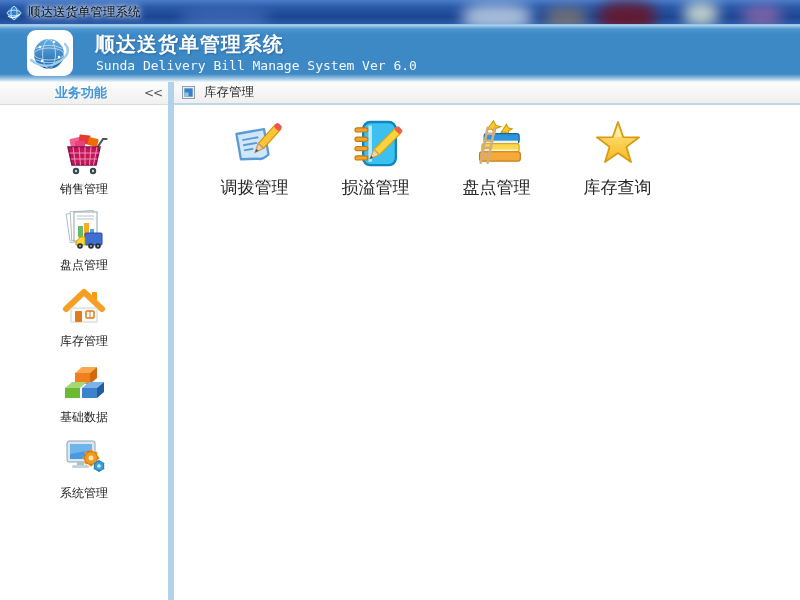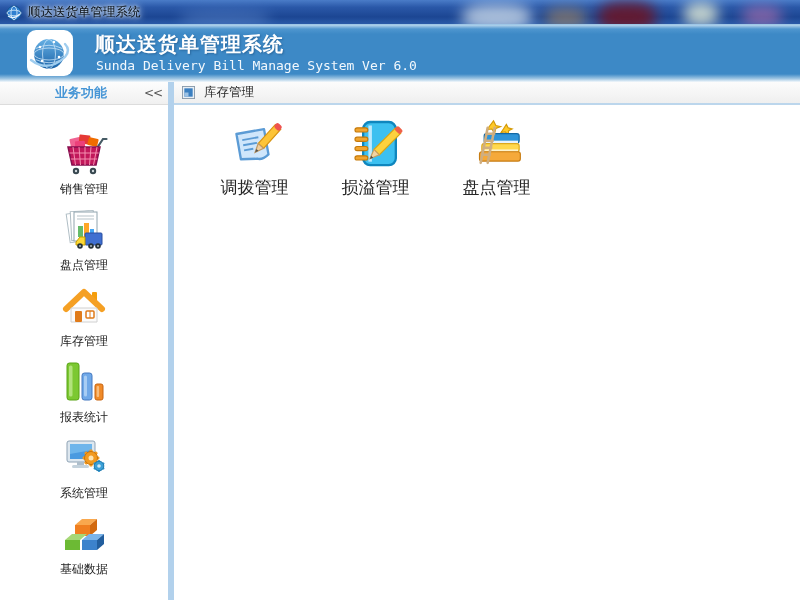--- a/index.html
+++ b/index.html
@@ -174,32 +174,35 @@
           <path d="M6 27 L24 10 L42 27" fill="none" stroke="#f5a024" stroke-width="6" stroke-linejoin="round" stroke-linecap="round"></path>
           <path d="M11 26 h26 v14 h-26 z" fill="#fbfbfb" stroke="#d0d0d0"></path>
           <rect x="15" y="29" width="7" height="11" rx="1" fill="#e07b1a"></rect>
           <rect x="26" y="29" width="8" height="7" rx="1" fill="#fff" stroke="#e07b1a" stroke-width="1.5"></rect>
           <path d="M30 29 v7" stroke="#e07b1a"></path>
         </svg>
       </span>
       <span class="lbl">库存管理</span>
     </div>
 
-    <div class="side-item">
-      <span class="ic">
-        <svg width="48" height="48" viewBox="0 0 48 48">
-          <rect x="7" y="5" width="12" height="37" rx="2.5" fill="#7cc832" stroke="#58a414"></rect>
-          <rect x="9" y="7.5" width="3.5" height="31" rx="1.5" fill="#b2e27c"></rect>
-          <rect x="22" y="15" width="10" height="27" rx="2.5" fill="#6fa8e8" stroke="#4478c0"></rect>
-          <rect x="24" y="17.5" width="3" height="21" rx="1.5" fill="#a8cdf4"></rect>
-          <rect x="35" y="26" width="8" height="16" rx="2" fill="#f08a28" stroke="#c86410"></rect>
-          <rect x="36.6" y="28" width="2.5" height="11" rx="1" fill="#f8bc7c"></rect>
-        </svg>
-      </span>
-      <span class="lbl">报表统计</span>
+
+    <div class="side-item">
+      <span class="ic">
+        <svg width="48" height="48" viewBox="0 0 48 48">
+          <polygon points="15,15 22,9 37,9 30,15" fill="#f9a84e"></polygon>
+          <polygon points="30,15 37,9 37,20 30,26" fill="#d2690e"></polygon>
+          <rect x="15" y="15" width="15" height="11" fill="#f07f20"></rect>
+          <polygon points="5,30 12,24 27,24 20,30" fill="#a6d877"></polygon>
+          <rect x="5" y="30" width="15" height="10" fill="#6cba34"></rect>
+          <polygon points="22,30 29,24 44,24 37,30" fill="#7ab4ea"></polygon>
+          <rect x="22" y="30" width="15" height="10" fill="#3c82cc"></rect>
+          <polygon points="37,30 44,24 44,34 37,40" fill="#225e9e"></polygon>
+        </svg>
+      </span>
+      <span class="lbl">基础数据</span>
     </div>
 
     <div class="side-item">
       <span class="ic">
         <svg width="48" height="48" viewBox="0 0 48 48">
           <rect x="7" y="7" width="28" height="21" rx="2" fill="#dde7ef" stroke="#8fa3b5"></rect>
           <rect x="10" y="10" width="22" height="15" fill="#4a9ae0"></rect>
           <path d="M10 10 h22 v6 l-22 4 z" fill="#7ec0f0" opacity="0.7"></path>
           <rect x="17" y="28" width="7" height="3" fill="#aebecb"></rect>
           <rect x="12" y="31" width="17" height="3" rx="1.5" fill="#c4d2dc"></rect>
@@ -223,36 +226,20 @@
             <rect x="37.9" y="25.9" width="2.2" height="3" rx="0.8" transform="rotate(240 39 32)"></rect>
             <rect x="37.9" y="25.9" width="2.2" height="3" rx="0.8" transform="rotate(300 39 32)"></rect>
           </g>
           <circle cx="39" cy="32" r="4.8" fill="#3ba0d8" stroke="#1c78ac"></circle>
           <circle cx="39" cy="32" r="1.8" fill="#cfeaf8"></circle>
         </svg>
       </span>
       <span class="lbl">系统管理</span>
     </div>
 
-    <div class="side-item">
-      <span class="ic">
-        <svg width="48" height="48" viewBox="0 0 48 48">
-          <polygon points="15,15 22,9 37,9 30,15" fill="#f9a84e"></polygon>
-          <polygon points="30,15 37,9 37,20 30,26" fill="#d2690e"></polygon>
-          <rect x="15" y="15" width="15" height="11" fill="#f07f20"></rect>
-          <polygon points="5,30 12,24 27,24 20,30" fill="#a6d877"></polygon>
-          <rect x="5" y="30" width="15" height="10" fill="#6cba34"></rect>
-          <polygon points="22,30 29,24 44,24 37,30" fill="#7ab4ea"></polygon>
-          <rect x="22" y="30" width="15" height="10" fill="#3c82cc"></rect>
-          <polygon points="37,30 44,24 44,34 37,40" fill="#225e9e"></polygon>
-        </svg>
-      </span>
-      <span class="lbl">基础数据</span>
-    </div>
-
   </div>
 </div>
 
 <div class="divider"></div>
 
 <div class="main">
   <div class="tabbar">
     <div class="tab">
       <span style="display:flex">
         <svg width="13" height="13" viewBox="0 0 14 14">
@@ -322,15 +309,30 @@
           <g stroke="#cfae80" stroke-width="2.2" stroke-linecap="round" fill="none">
             <path d="M10 41 L16 11 M16 41 L22 11"></path>
             <path d="M11.5 34 h6.2 M12.8 28 h6.2 M14.1 22 h6.2 M15.4 16 h6.2"></path>
           </g>
         </svg>
       </span>
       <span class="lbl">盘点管理</span>
     </div>
 
 
+    <div class="feat-item">
+      <span class="ic">
+        <svg width="56" height="56" viewBox="0 0 48 48">
+          <defs>
+            <linearGradient id="goldg" x1="0" y1="0" x2="0" y2="1">
+              <stop offset="0" stop-color="#ffe98c"></stop>
+                <stop offset="1" stop-color="#f6b921"></stop>
+            </linearGradient>
+          </defs>
+          <polygon points="24,6 28.5,18.9 42.1,19.1 31.2,27.3 35.2,40.4 24,32.6 12.8,40.4 16.8,27.3 5.9,19.1 19.5,18.9" fill="url(#goldg)" stroke="#d89a10" stroke-width="1.5" stroke-linejoin="round"></polygon>
+          <path d="M24 9.5 L27.2 18.6 L20.8 18.6 Z" fill="#fff3bd" opacity="0.7"></path>
+        </svg>
+      </span>
+      <span class="lbl">库存查询</span>
+    </div>
 
   </div>
 </div>
 
 </body></html>

